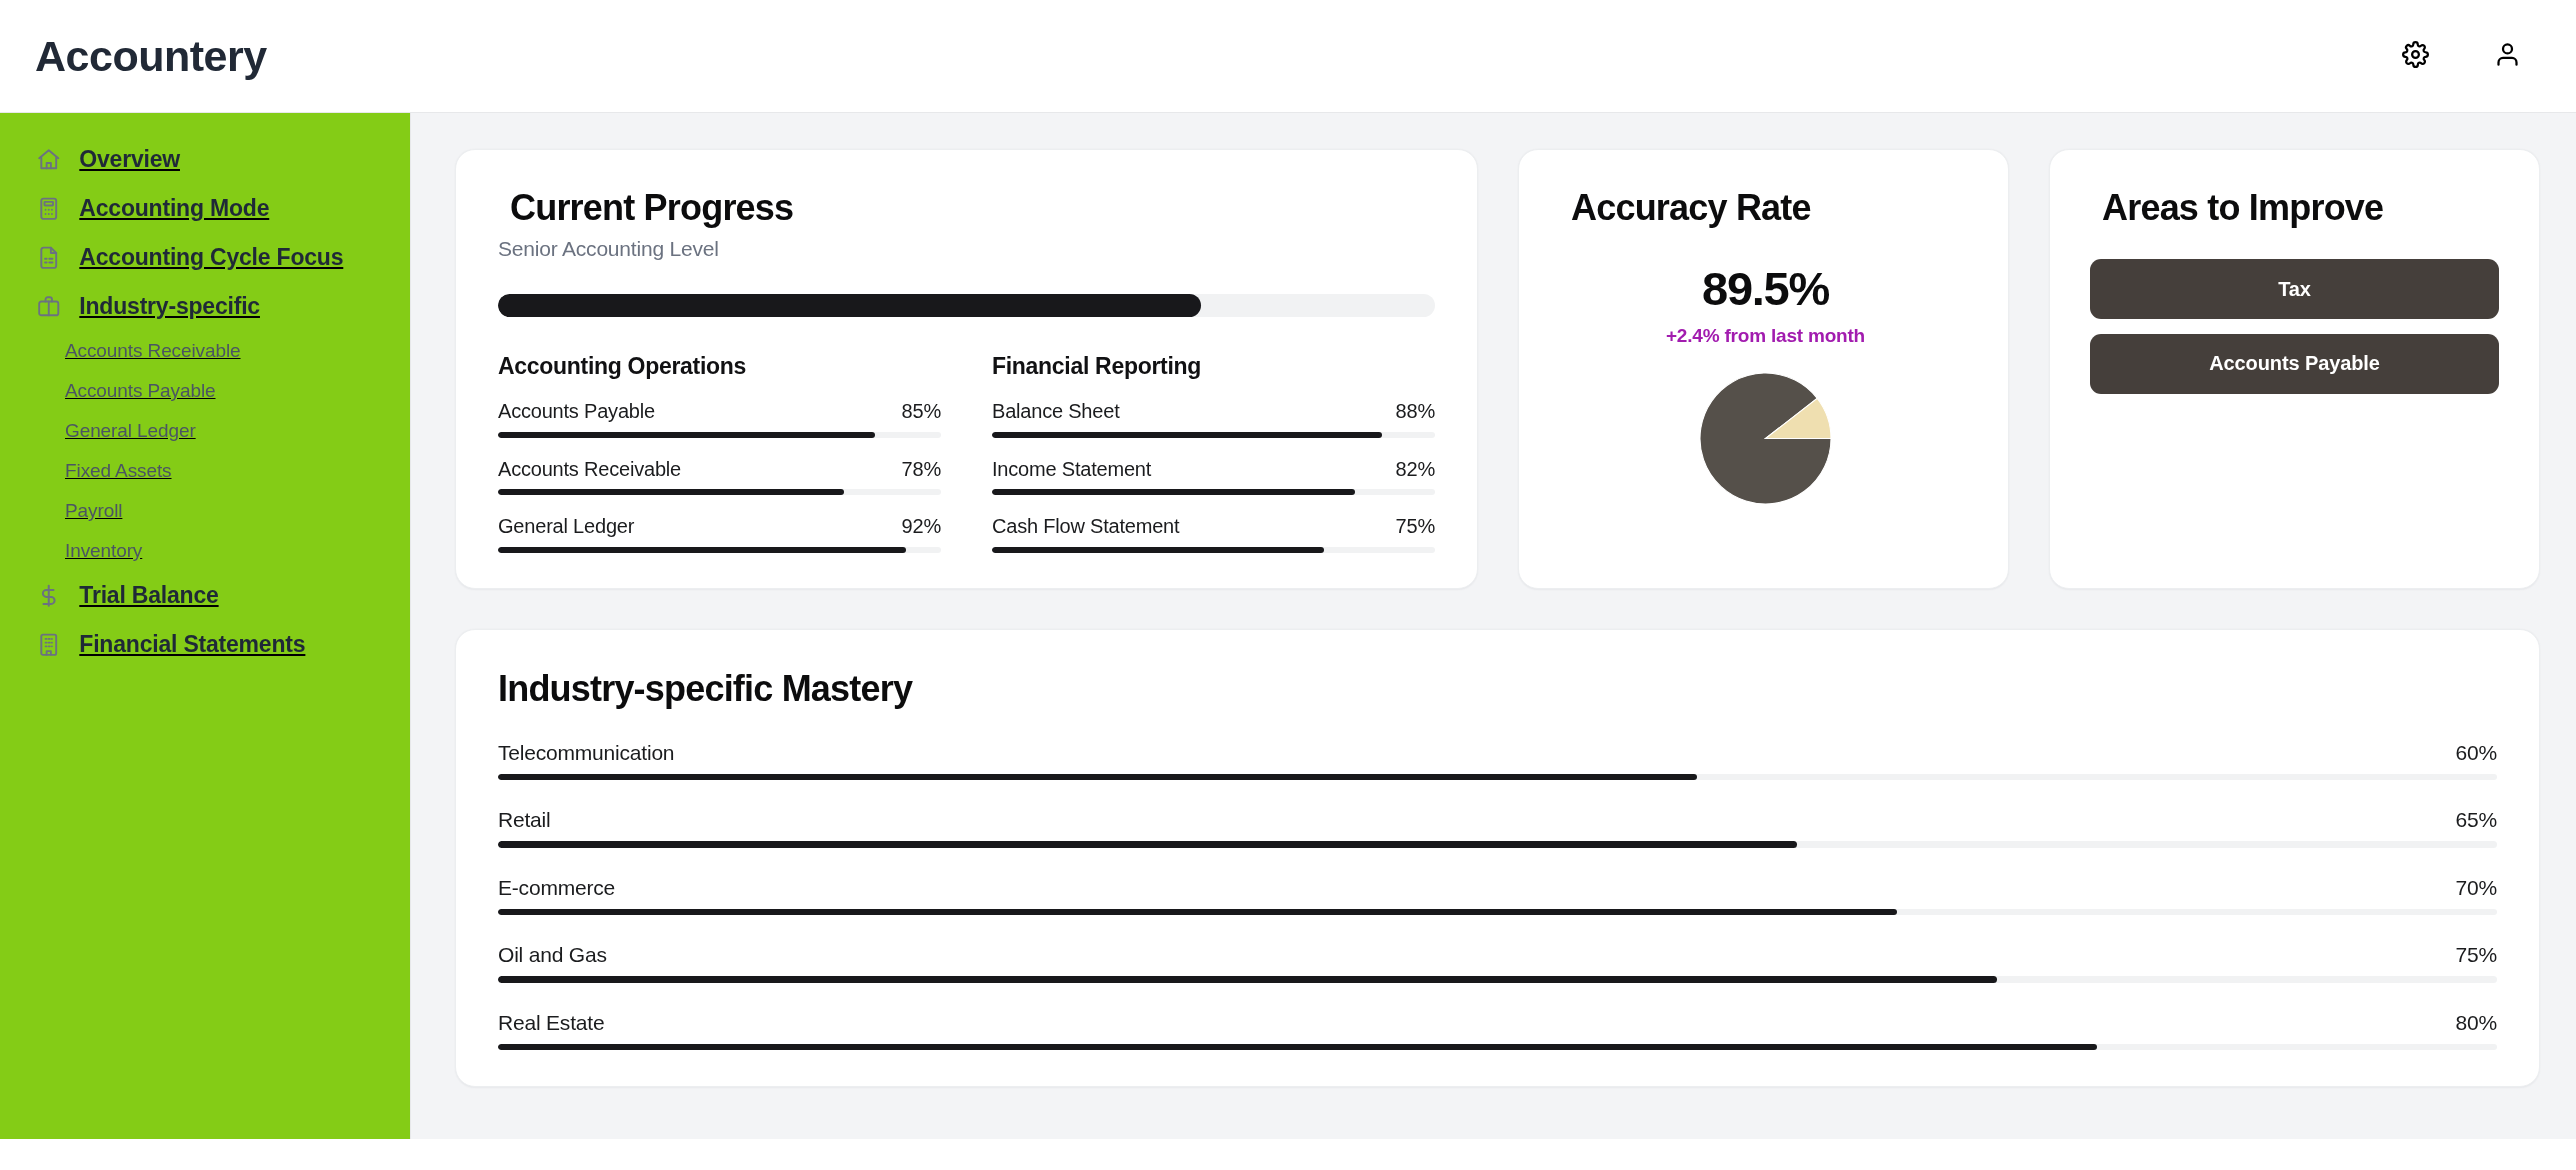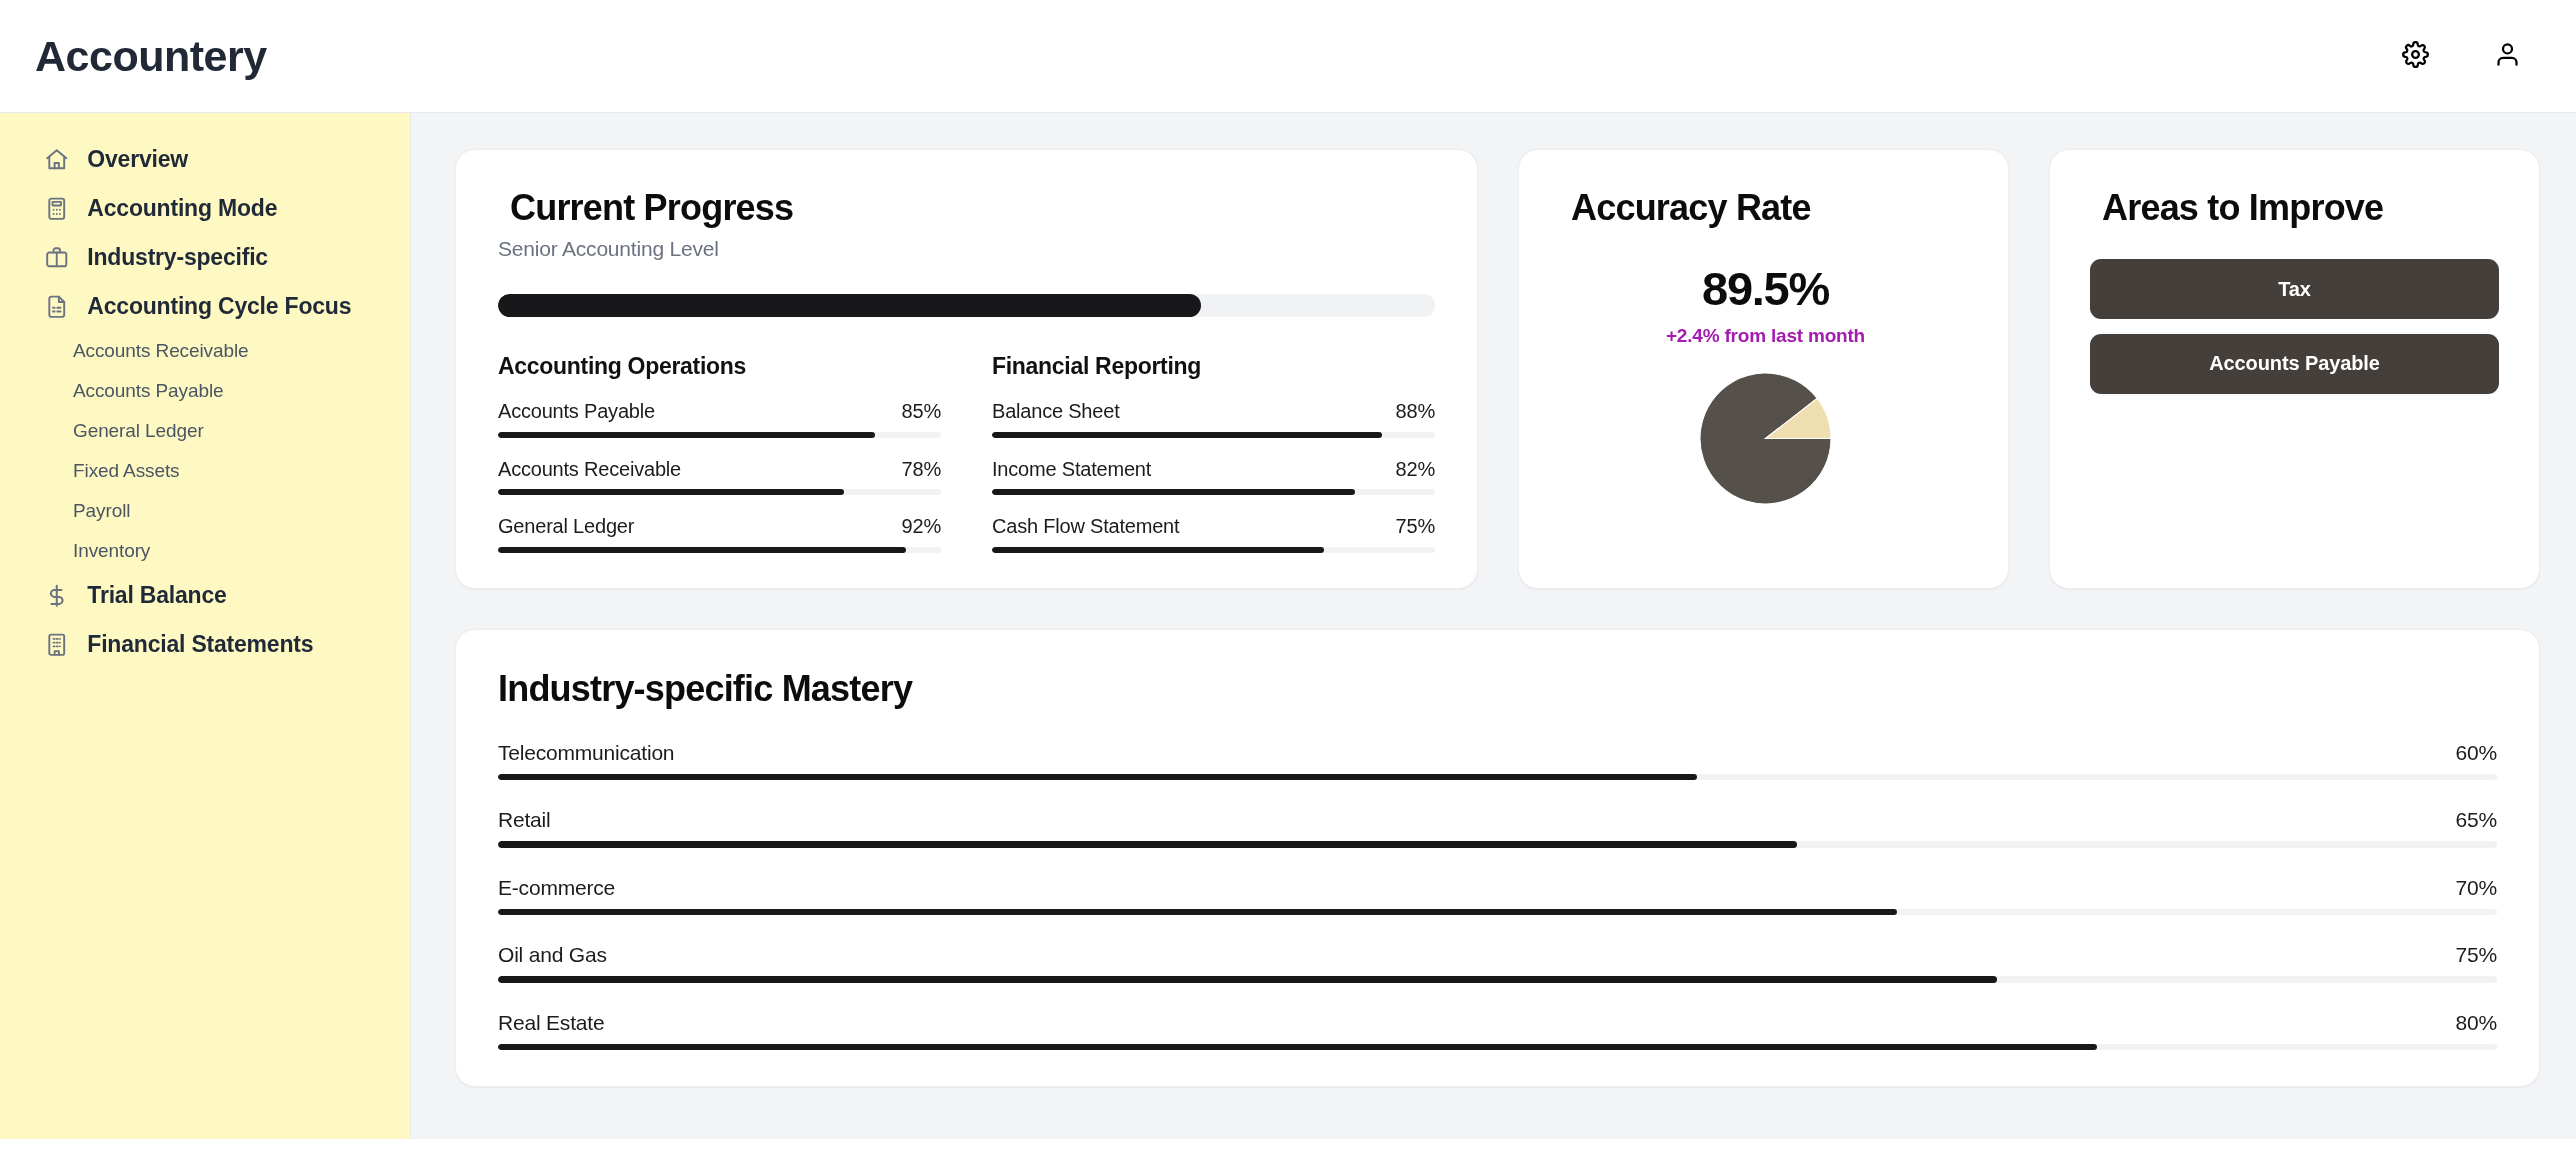--- a/index.html
+++ b/index.html
@@ -29,23 +29,24 @@
     width: 36px; height: 36px; display: flex; align-items: center; justify-content: center;
     color: #000000; cursor: pointer; background: none; border: none;
   }
 
   
   .body-row { flex: 1 1 auto; display: flex; min-height: 0; }
 
   
   .sidebar {
     width: 411px; min-width: 411px;
-    background: #fef9c3;
+    background: #84cc16;
     border-right: 0.9px solid #e7e8ea;
-    padding: 22px 0 0 8px;
+    padding: 22px 0 0 0;
+    text-decoration: underline;
   }
   .nav-item {
     display: flex; align-items: center; gap: 17.3px;
     padding: 11px 0 11px 35px;
     cursor: pointer;
   }
   .nav-icon { width: 27px; height: 27px; display: flex; align-items: center; justify-content: center; color: #6b7280; flex: 0 0 auto; }
   .nav-label { font-size: 23px; font-weight: 600; color: #1f2937; letter-spacing: -0.2px; }
   .nav-sub {
     padding: 9px 0 9px 65px;
@@ -168,37 +169,37 @@
             <circle cx="12" cy="17" r="0.9" fill="currentColor" stroke="none"></circle>
             <circle cx="15" cy="17" r="0.9" fill="currentColor" stroke="none"></circle>
           </svg>
         </span>
         <span class="nav-label">Accounting Mode</span>
       </div>
 
       <div class="nav-item">
         <span class="nav-icon">
           <svg width="25.5" height="25.5" viewBox="0 0 24 24" fill="none" stroke="currentColor" stroke-width="1.8" stroke-linecap="round" stroke-linejoin="round">
+            <path d="M14 2.5H7a2 2 0 0 0-2 2v15a2 2 0 0 0 2 2h10a2 2 0 0 0 2-2V7.5z"></path>
+            <path d="M14 2.5v5h5"></path>
+            <path d="M8.5 13h1.5M12.5 13h3M8.5 16.5h1.5M12.5 16.5h3"></path>
+          </svg>
+        </span>
+        <span class="nav-label">Accounting Cycle Focus</span>
+      </div>
+
+      <div class="nav-item">
+        <span class="nav-icon">
+          <svg width="25.5" height="25.5" viewBox="0 0 24 24" fill="none" stroke="currentColor" stroke-width="1.8" stroke-linecap="round" stroke-linejoin="round">
             <rect x="3" y="7" width="18" height="13" rx="2"></rect>
             <path d="M9 7V5a2 2 0 0 1 2-2h2a2 2 0 0 1 2 2v2"></path>
             <path d="M12 7v13"></path>
           </svg>
         </span>
         <span class="nav-label">Industry-specific</span>
-      </div>
-
-      <div class="nav-item">
-        <span class="nav-icon">
-          <svg width="25.5" height="25.5" viewBox="0 0 24 24" fill="none" stroke="currentColor" stroke-width="1.8" stroke-linecap="round" stroke-linejoin="round">
-            <path d="M14 2.5H7a2 2 0 0 0-2 2v15a2 2 0 0 0 2 2h10a2 2 0 0 0 2-2V7.5z"></path>
-            <path d="M14 2.5v5h5"></path>
-            <path d="M8.5 13h1.5M12.5 13h3M8.5 16.5h1.5M12.5 16.5h3"></path>
-          </svg>
-        </span>
-        <span class="nav-label">Accounting Cycle Focus</span>
       </div>
 
       <div class="nav-sub">Accounts Receivable</div>
       <div class="nav-sub">Accounts Payable</div>
       <div class="nav-sub">General Ledger</div>
       <div class="nav-sub">Fixed Assets</div>
       <div class="nav-sub">Payroll</div>
       <div class="nav-sub">Inventory</div>
 
       <div class="nav-item">

